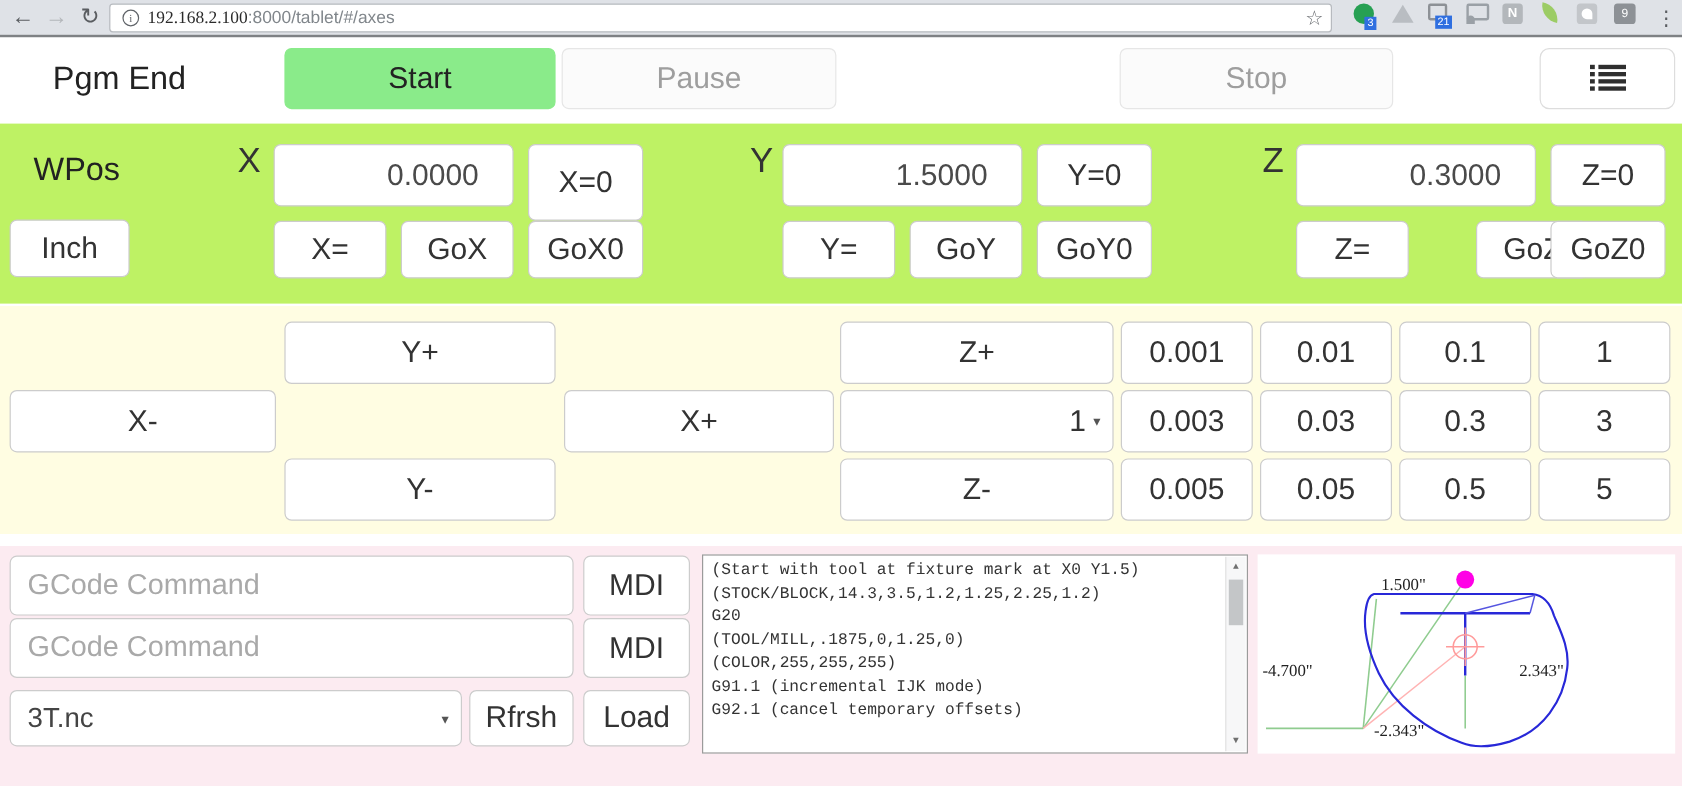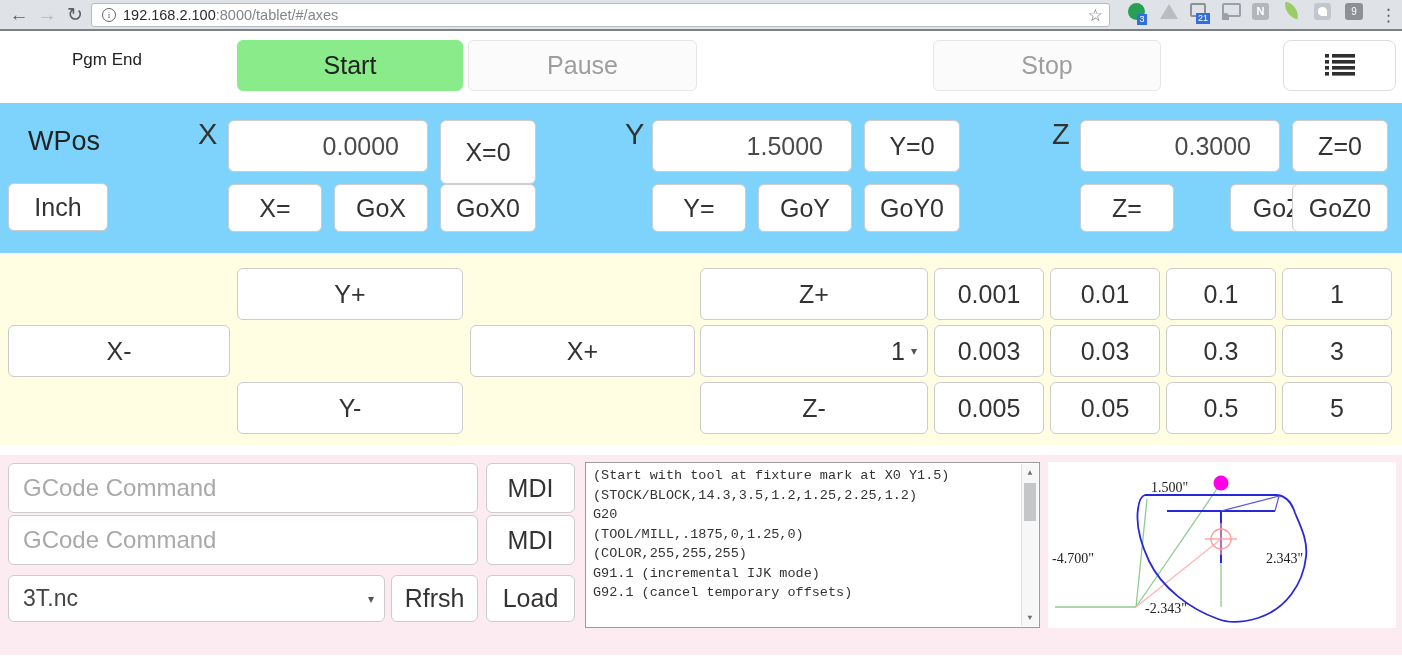--- a/index.html
+++ b/index.html
@@ -10,41 +10,41 @@
   .chrome { position:absolute; top:0; left:0; width:1402px; height:31px;
             background:#dfe2e7; border-bottom:2px solid #7e8184; }
   .nav-ic { position:absolute; top:2px; font-size:19px; color:#5a5d61; width:26px; height:26px;
             text-align:center; line-height:26px; cursor:default; }
   .nav-ic.disabled { color:#b4b7bb; }
   .urlbar { position:absolute; left:91px; top:3px; width:1019px; height:24px; background:#fff;
             border:1px solid #b7babf; border-radius:3px; display:flex; align-items:center; padding:0 6px; }
   .info-ic { width:14px; height:14px; border:1.4px solid #5f6368; border-radius:50%;
              color:#5f6368; font-size:9px; line-height:12px; text-align:center;
              font-family:"Liberation Serif", serif; flex:0 0 auto; margin:0 7px 0 4px; }
-  .url-host { font-size:14.5px; color:#2b2b2b; }
+  .url-host { font-size:14.5px; color:#2b2b2b;font-family:Liberation Serif, serif; }
   .url-rest { font-size:14.5px; color:#80868b; }
   .star-ic { margin-left:auto; font-size:17px; color:#6a6d71; }
   .ext-ic { position:absolute; top:3px; }
   .badge { position:absolute; font-size:9px; color:#fff; background:#2f6fe0; padding:0 2px;
            line-height:11px; min-width:10px; text-align:center; }
   .dots3 { position:absolute; left:1380px; top:3px; font-size:17px; color:#5a5d61; line-height:25px; }
 
   
   .btn { position:absolute; background:#fff; border:1px solid #ccc; border-radius:6px;
          font-size:25px; color:#333; display:flex; align-items:center; justify-content:center; }
   .btn.disabled { background:#fbfbfb; border-color:#e6e6e6; color:#9e9e9e; }
   .lbl { position:absolute; color:#222; }
 
   
   .toolbar { position:absolute; top:33px; left:0; width:1402px; height:67px; background:#fff; }
   .btn-start { background:#8aeb8a; border-color:#8aeb8a; color:#222; }
   .menu-btn { border-color:#ddd; border-radius:8px; }
 
   
-  .wpos { position:absolute; top:103px; left:0; width:1402px; height:150px; background:#7dd3fc; }
+  .wpos { position:absolute; top:103px; left:0; width:1402px; height:150px; background:#bef264; }
   .axis-letter { position:absolute; font-size:29px; color:#333; top:15px; }
   .num-input { position:absolute; height:52px; background:#fff; border:1px solid #ccc; border-radius:6px;
                font-size:25px; color:#4a4a4a; display:flex; align-items:center; justify-content:flex-end;
                padding-right:28px; }
 
   
   .jog { position:absolute; top:255px; left:0; width:1402px; height:190px; background:#fffde2; }
   .sel { justify-content:flex-end; padding-right:10px; }
   .caret { font-size:12px; color:#555; margin-left:6px; }
 
@@ -103,21 +103,21 @@
       <div style="width:15px;height:15px;background:#9ccc65;border-radius:0 100% 0 100%;transform:rotate(10deg)"></div>
     </div>
     <div class="ext-ic" style="left:1314px;width:17px;height:17px;background:#c3c6ca;border-radius:3px">
       <div style="width:9px;height:9px;margin:4px auto;background:#fff;border-radius:50% 50% 0 50%"></div>
     </div>
     <div class="ext-ic" style="left:1345px;width:18px;height:17px;background:#8d9196;border-radius:3px;color:#fff;font-size:10px;text-align:center;line-height:17px">9</div>
     <div class="dots3">⋮</div>
   </div>
 
   <div class="toolbar">
-    <div class="lbl" style="left:72px;top:17px;font-size:17px">Pgm End</div>
+    <div class="lbl" style="left:44px;top:17px;font-size:27px">Pgm End</div>
     <div class="btn btn-start" style="left:237px;top:7px;width:226px;height:51px">Start</div>
     <div class="btn disabled" style="left:468px;top:7px;width:229px;height:51px">Pause</div>
     <div class="btn disabled" style="left:933px;top:7px;width:228px;height:51px">Stop</div>
     <div class="btn menu-btn" style="left:1283px;top:7px;width:113px;height:51px">
       <svg width="30" height="25" viewBox="0 0 30 25">
         <g fill="#2f2f2f">
           <rect x="0" y="1" width="4" height="3.6"></rect>
             <rect x="7" y="1" width="23" height="3.6"></rect>
           <rect x="0" y="7" width="4" height="3.6"></rect>
             <rect x="7" y="7" width="23" height="3.6"></rect>

